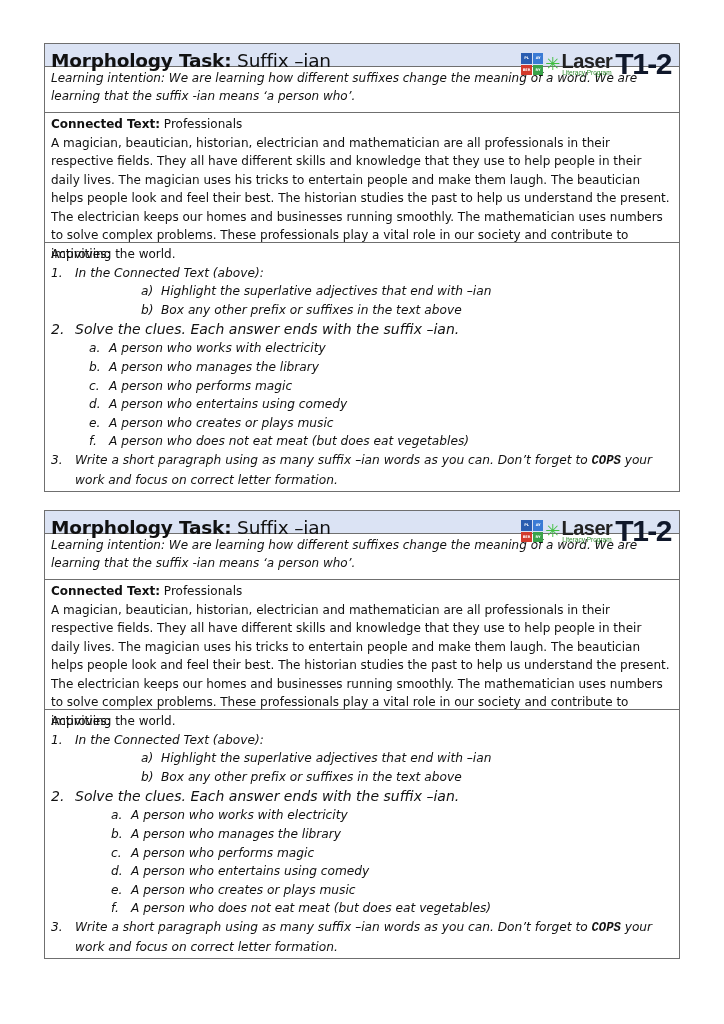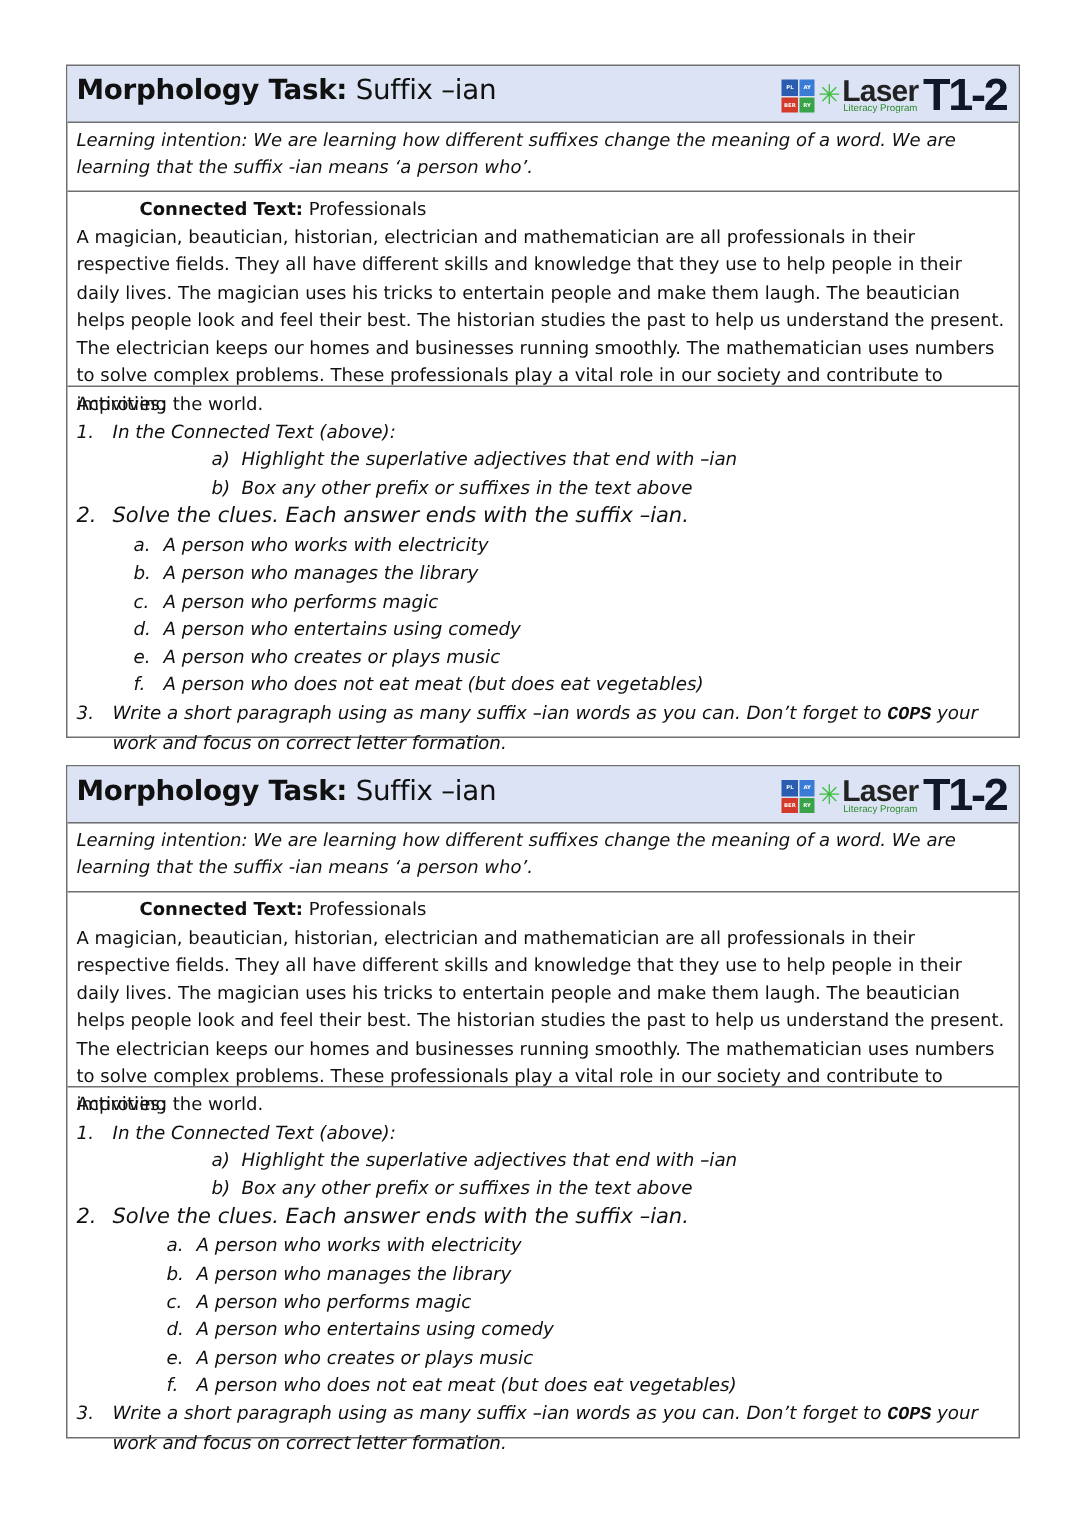--- a/index.html
+++ b/index.html
@@ -2,36 +2,36 @@
 <html><head>
 <meta charset="utf-8">
 <style>
   html, body { margin: 0; padding: 0; background: #ffffff; }
   body { width: 724px; height: 1024px; position: relative; overflow: hidden;
          font-family: "DejaVu Sans", sans-serif; color: #111; }
   .card { position: absolute; left: 44px; width: 636px; border: 1.5px solid #6f6f6f;
           box-sizing: border-box; background: #fff; }
   .card.c1 { top: 43px; height: 449px; }
   .card.c2 { top: 510px; height: 449px; }
-  .hdr { background: #dbe3f4; height: 38px; border-bottom: 1.5px solid #6f6f6f;
+  .hdr { background: #dbe3f4; height: 23px; border-bottom: 1.5px solid #6f6f6f;
          position: relative; box-sizing: border-box; }
   .hdr .title { position: absolute; left: 6px; top: 6px; font-size: 18.5px; letter-spacing: -0.2px; }
   .hdr .title b { font-weight: bold; }
   .logo { position: absolute; right: 8px; top: 4px; height: 32px; display: flex; align-items: center; }
   .puzzle { width: 22px; height: 22px; display: grid; grid-template-columns: 1fr 1fr; grid-template-rows: 1fr 1fr; gap: 1px; margin-right: 2px; }
   .puzzle span { display: block; font-size: 3.5px; color: #fff; text-align: center; line-height: 10px; font-weight: bold; }
   .star { color: #3fbf3f; font-size: 18px; line-height: 1; margin-right: 1px; }
   .laser-wrap { display: flex; flex-direction: column; line-height: 1; align-items: center; }
   .laser { font-size: 20px; font-weight: bold; color: #222; letter-spacing: -0.5px; font-family: "Liberation Sans", sans-serif; }
   .litprog { font-size: 6.5px; color: #2e8b2e; margin-top: -1px; font-family: "Liberation Sans", sans-serif; }
   .t12 { font-size: 30px; font-weight: bold; color: #0f172a; margin-left: 3px; letter-spacing: -1.5px; font-family: "Liberation Sans", sans-serif; }
   .sec { border-bottom: 1.5px solid #6f6f6f; padding: 2px 6px 2px 6px; box-sizing: border-box; }
   .li { font-style: italic; font-size: 12px; line-height: 18px; height: 46px; }
   .ct { font-size: 12px; line-height: 18.5px; height: 130px; }
-  .ct .lbl { font-weight: bold; margin-left: 42px; }
+  .ct .lbl { font-weight: bold; }
   .act { border-bottom: none; font-size: 12.2px; line-height: 18.6px; }
   .act .lbl { font-weight: normal; font-style: normal; }
   .row { font-style: italic; display: flex; }
   .num { width: 24px; flex: none; }
   .sub { display: flex; font-style: italic; }
   .sub .m { width: 20px; flex: none; }
   .big { font-size: 14px; line-height: 20px; }
   .cops { font-weight: bold; font-family: Liberation Mono, monospace; }
   .indent-ab { padding-left: 90px; }
   .c1 .indent-clue { padding-left: 38px; }

